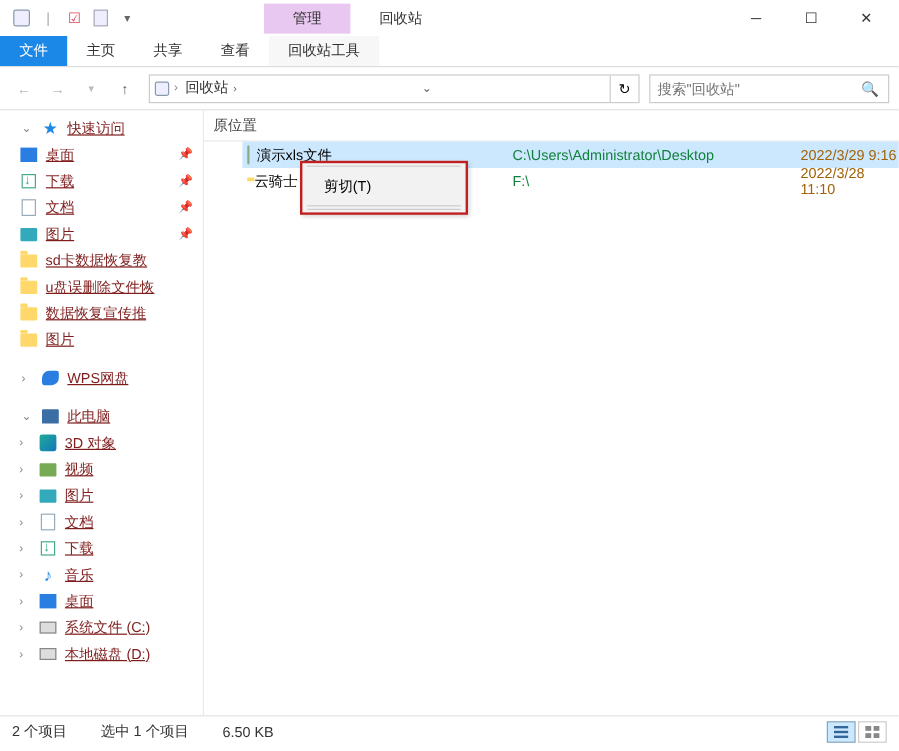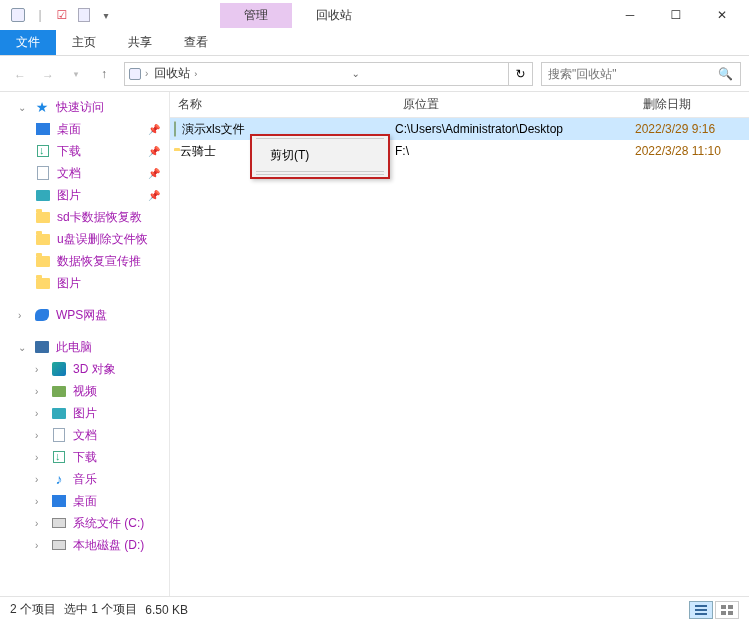--- a/index.html
+++ b/index.html
@@ -26,48 +26,48 @@
 .navbar .addr-icon { width: 20px; display: flex; align-items: center; justify-content: center; }
 .navbar .addr-seg { padding: 0 6px; color: #333; display: flex; align-items: center; gap: 4px; }
 .navbar .addr-refresh { width: 24px; display: flex; align-items: center; justify-content: center; border-left: 1px solid #ccc; height: 100%; margin-left: auto; }
 .navbar .search-wrap { width: 200px; border: 1px solid #ccc; height: 24px; display: flex; align-items: center; padding: 0 6px; color: #888; }
 .navbar .search-wrap input { border: none; outline: none; flex: 1; font-size: 12px; color: #333; }
 .navbar .search-icon { width: 16px; color: #666; }
 
 .main { display: flex; height: 504px; }
 .sidebar { width: 170px; border-right: 1px solid #e8e8e8; overflow-y: auto; overflow-x: hidden; padding: 4px 0; }
 .side-item { display: flex; align-items: center; height: 22px; padding: 0 4px 0 12px; gap: 6px; cursor: default; }
-.side-item.lvl2 { padding-left: 35px; }
+.side-item.lvl2 { padding-left: 16px; }
 .side-item.lvl1 { padding-left: 18px; }
 .side-item .exp { width: 10px; color: #888; font-size: 10px; }
 .side-item .ico { width: 16px; height: 16px; display: flex; align-items: center; justify-content: center; }
 .side-item .pin { margin-left: auto; color: #888; font-size: 10px; padding-right: 4px; }
-.side-item .label { white-space: nowrap; overflow: hidden; color: #a21caf; }
+.side-item .label { white-space: nowrap; overflow: hidden; color: #7f1d1d; text-decoration: underline; }
 .side-spacer { height: 10px; }
 
 .content { flex: 1; display: flex; flex-direction: column; }
 .col-headers { display: flex; height: 26px; align-items: center; border-bottom: 1px solid #e8e8e8; color: #444; }
 .col-headers .col { padding: 0 8px; }
 .col-name { width: 225px; }
 .col-loc { width: 240px; }
 .col-date { flex: 1; }
 
 .file-list { flex: 1; position: relative; }
-.file-row { display: flex; height: 22px; align-items: center; }
+.file-row { display: flex; height: 22px; align-items: center; margin-left: 32px; }
 .file-row.selected { background: #cce8ff; }
 .file-row .fname { width: 225px; display: flex; align-items: center; gap: 6px; padding-left: 4px; }
-.file-row .floc { width: 240px; color: #000000; }
+.file-row .floc { width: 240px; color: #15803d; }
 .file-row .fdate { flex: 1; color: #a16207; }
 
 .context-menu { position: absolute; top: 134px; left: 250px; width: 140px; background: #f2f2f2; border: 1px solid #b8b8b8; box-shadow: 2px 2px 4px rgba(0,0,0,0.2); border: 2px solid #c02020; }
 .context-menu .cm-item { height: 28px; display: flex; align-items: center; padding: 0 18px; color: #000; }
 .context-menu .cm-item.hi { border: 1px solid #c02020; margin: 1px; }
 .context-menu .cm-sep { height: 1px; background: #ccc; margin: 2px 4px; }
 
-.statusbar { height: 26px; border-top: 1px solid #e3e3e3; display: flex; align-items: center; padding: 0 10px; gap: 8px; color: #333; justify-content: flex-end; }
+.statusbar { height: 26px; border-top: 1px solid #e3e3e3; display: flex; align-items: center; padding: 0 10px; gap: 28px; color: #333; justify-content: flex-end; }
 .statusbar .sb-right { margin-left: auto; display: flex; gap: 2px; }
 .statusbar .view-btn { width: 24px; height: 18px; border: 1px solid #ccc; display: flex; align-items: center; justify-content: center; }
 .statusbar .view-btn.active { background: #cce8ff; border-color: #8ab; }
 
 .ic-folder { width: 14px; height: 11px; background: #ffd86b; border-radius: 1px; position: relative; }
 .ic-folder::before { content: ""; position: absolute; top: -3px; left: 0; width: 6px; height: 3px; background: #ffd86b; border-radius: 1px 1px 0 0; }
 .ic-doc { width: 12px; height: 14px; background: #fff; border: 1px solid #8a8; border-radius: 1px; position: relative; }
 .ic-doc::after { content: ""; position: absolute; top: 2px; left: 2px; right: 2px; height: 1px; background: #3a6; box-shadow: 0 3px 0 #3a6, 0 6px 0 #3a6; }
 .ic-recycle { width: 14px; height: 14px; background: #eef; border: 1px solid #89a; border-radius: 2px; }
 .ic-bluebar { width: 14px; height: 12px; background: #2a7de1; }
@@ -111,20 +111,21 @@
     <div class="win-btn">☐</div>
     <div class="win-btn">✕</div>
   </div>
 </div>
 
 <div class="ribbon">
   <div class="rtab file">文件</div>
   <div class="rtab">主页</div>
   <div class="rtab">共享</div>
   <div class="rtab">查看</div>
+  <div class="rtab manage">回收站工具</div>
 </div>
 
 <div class="navbar">
   <div class="nav-btn disabled">←</div>
   <div class="nav-btn disabled">→</div>
   <div class="nav-btn disabled" style="font-size:9px">▾</div>
   <div class="nav-btn">↑</div>
   <div class="addr-wrap">
     <span class="addr-icon">
         <span class="ic-recycle" style="width:12px;height:12px"></span>
@@ -276,23 +277,21 @@
         <span class="exp">›</span>
         <span class="ico">
           <span class="ic-drive"></span>
         </span>
         <span class="label">本地磁盘 (D:)</span>
       </div>
   </div>
 
   <div class="content">
     <div class="col-headers">
-      <div class="col col-name">名称</div>
       <div class="col col-loc">原位置</div>
-      <div class="col col-date">删除日期</div>
     </div>
     <div class="file-list">
       <div class="file-row selected">
         <div class="fname">
             <span class="ico"><span class="ic-doc"></span></span>
             <span>演示xls文件</span>
           </div>
         <div class="floc">C:\Users\Administrator\Desktop</div>
         <div class="fdate">2022/3/29 9:16</div>
       </div>

